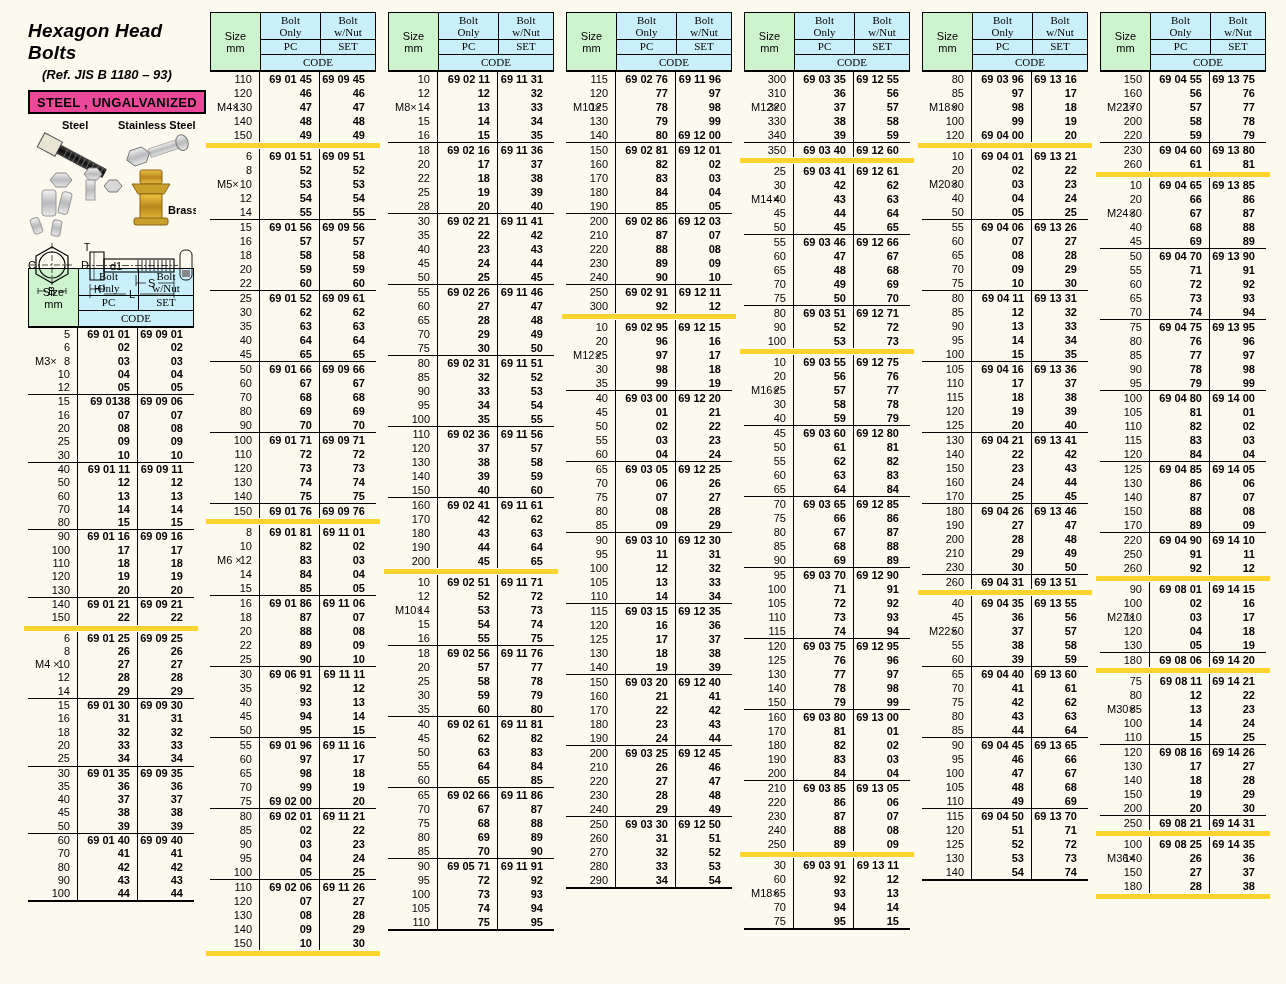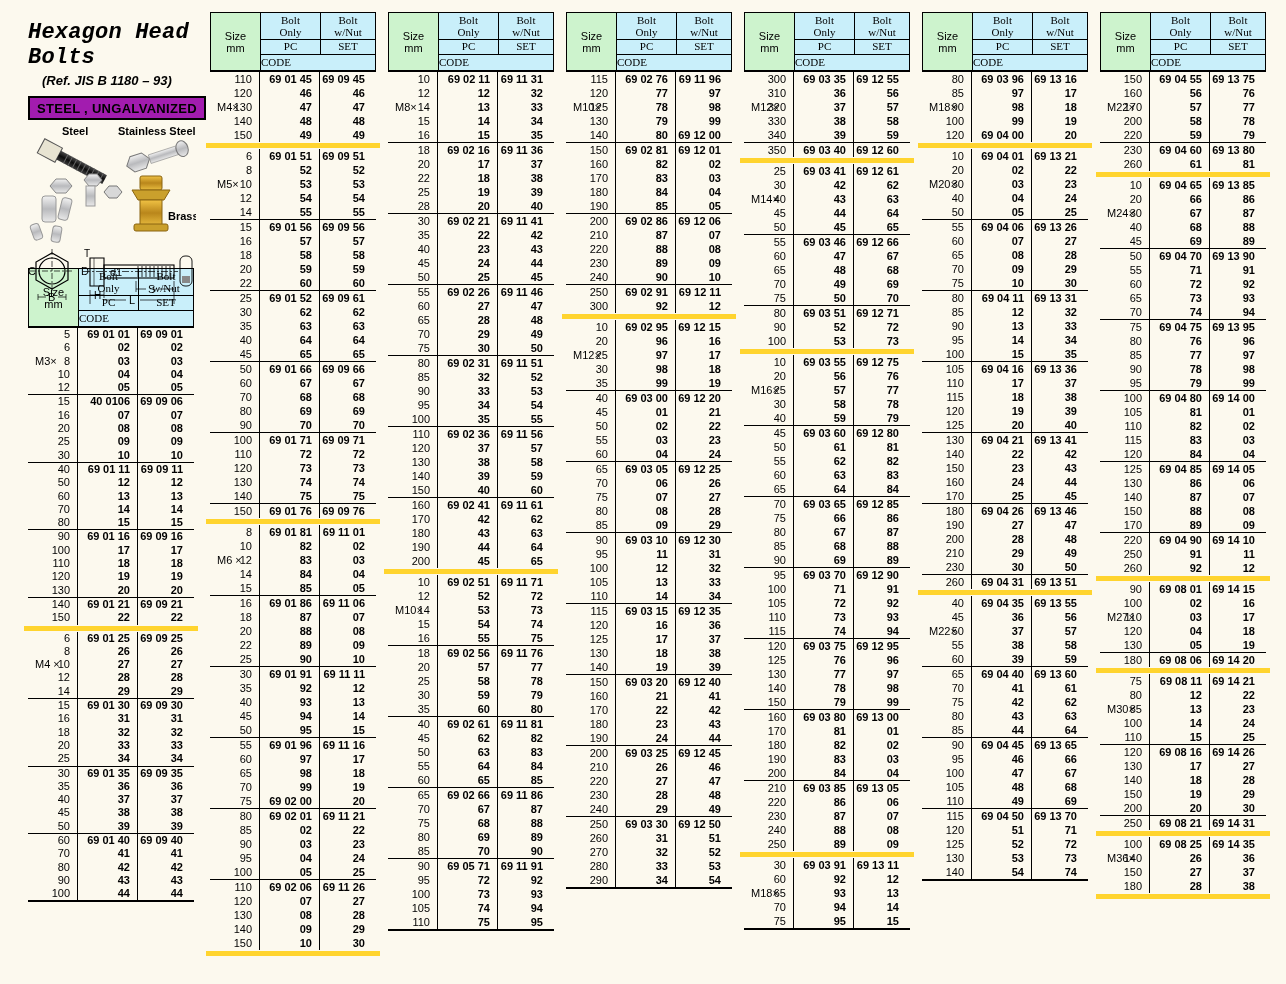--- a/index.html
+++ b/index.html
@@ -4,39 +4,39 @@
 <style>
   * { margin:0; padding:0; box-sizing:border-box; }
   html,body { width:1286px; height:984px; overflow:hidden; }
   body { background:#fcf9ee; font-family:"Liberation Sans", sans-serif; color:#000; }
   .page { display:flex; padding:12px 8px 0 28px; }
   .col { width:167px; margin-right:11px; flex:none; }
   .col-first { width:168px; margin-right:14px; }
 
   
   .info-block { height:256px; position:relative; }
-  .title { font-size:22px; font-weight:bold; font-style:italic; letter-spacing:0.2px; padding-top:8px;font-family:Liberation Mono, monospace; }
+  .title { font-size:19px; font-weight:bold; font-style:italic; letter-spacing:0.2px; padding-top:8px; }
   .ref { font-size:13px; font-weight:bold; font-style:italic; margin:3px 0 8px 14px; }
-  .badge { display:inline-block; background:#a21caf; border:2px solid #000; font-size:13px; font-weight:bold; padding:3px 7px 2px 7px; letter-spacing:0.3px; white-space:nowrap; }
+  .badge { display:inline-block; background:#ec4899; border:2px solid #000; font-size:13px; font-weight:bold; padding:3px 7px 2px 7px; letter-spacing:0.3px; white-space:nowrap; }
   .photos { display:block; margin:4px 0 0 0; }
   .diagram { display:block; margin:0; }
 
   
   .btable { width:166px; }
   .thead { display:flex; border:1px solid #000; border-bottom:2px solid #000; background:#c9effa; }
   .hsize { width:50px; background:#cdf3cd; border-right:1px solid #000; display:flex; flex-direction:column; justify-content:center; align-items:center; font-size:11px; }
   .hright { flex:1; display:flex; flex-direction:column;font-family:Liberation Serif, serif; }
   .hbolt { display:flex; border-bottom:1px solid #000; }
   .hbolt .hc { padding:1px 0; line-height:12px; }
   .hc { font-size:11px; text-align:center; }
   .hc1 { width:60px; border-right:1px solid #000; }
   .hc2 { flex:1; }
   .hpcset { display:flex; border-bottom:1px solid #000; }
   .hpcset .hc { padding:0 0 1px 0; line-height:13px; }
-  .hcode { font-size:11px; line-height:14px; padding-bottom:1px; }
+  .hcode { font-size:11px; text-align:center; line-height:14px; padding-bottom:1px; }
 
   .tbody { --rh:14px; }
   .t-first .tbody { --rh:13.3px; }
   .trow { display:flex; height:var(--rh); line-height:var(--rh); }
   .c { font-size:11px; }
   .cs { width:50px; border-right:1px solid #000; text-align:right; padding-right:7px; position:relative; }
   .cs .mlabel { position:absolute; left:7px; top:0; font-size:11px; }
   .cp { width:60px; border-right:1px solid #000; text-align:right; padding-right:7px; font-weight:bold; }
   .ct { flex:1; text-align:right; padding-right:11px; font-weight:bold; }
   .gsep { border-top:1px solid #000; height:0; }
@@ -215,21 +215,21 @@
               <div class="c ct">04</div>
             </div>
             <div class="trow">
               <div class="c cs"><span>12</span></div>
               <div class="c cp">05</div>
               <div class="c ct">05</div>
             </div>
             <div class="gsep"></div>
             <div class="trow">
               <div class="c cs"><span>15</span></div>
-              <div class="c cp">40 0106</div>
+              <div class="c cp">69 0138</div>
               <div class="c ct">69 09 06</div>
             </div>
             <div class="trow">
               <div class="c cs"><span>16</span></div>
               <div class="c cp">07</div>
               <div class="c ct">07</div>
             </div>
             <div class="trow">
               <div class="c cs"><span>20</span></div>
               <div class="c cp">08</div>
@@ -653,21 +653,21 @@
             <div class="c ct">09</div>
           </div>
           <div class="trow">
             <div class="c cs"><span>25</span></div>
             <div class="c cp">90</div>
             <div class="c ct">10</div>
           </div>
           <div class="gsep"></div>
           <div class="trow">
             <div class="c cs"><span>30</span></div>
-            <div class="c cp">69 01 91</div>
+            <div class="c cp">69 06 91</div>
             <div class="c ct">69 11 11</div>
           </div>
           <div class="trow">
             <div class="c cs"><span>35</span></div>
             <div class="c cp">92</div>
             <div class="c ct">12</div>
           </div>
           <div class="trow">
             <div class="c cs"><span>40</span></div>
             <div class="c cp">93</div>
@@ -1180,21 +1180,21 @@
           </div>
           <div class="trow">
             <div class="c cs"><span>190</span></div>
             <div class="c cp">85</div>
             <div class="c ct">05</div>
           </div>
           <div class="gsep"></div>
           <div class="trow">
             <div class="c cs"><span>200</span></div>
             <div class="c cp">69 02 86</div>
-            <div class="c ct">69 12 06</div>
+            <div class="c ct">69 12 03</div>
           </div>
           <div class="trow">
             <div class="c cs"><span>210</span></div>
             <div class="c cp">87</div>
             <div class="c ct">07</div>
           </div>
           <div class="trow">
             <div class="c cs"><span>220</span></div>
             <div class="c cp">88</div>
             <div class="c ct">08</div>

